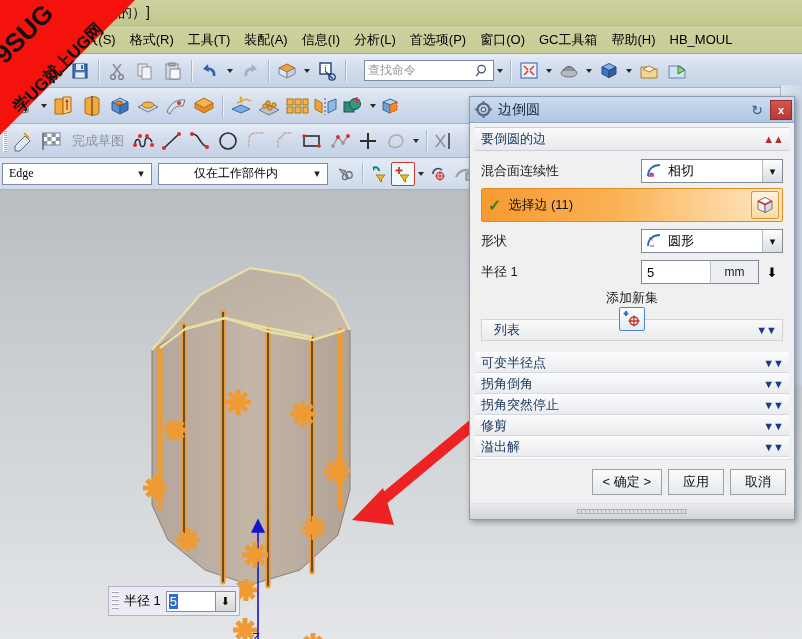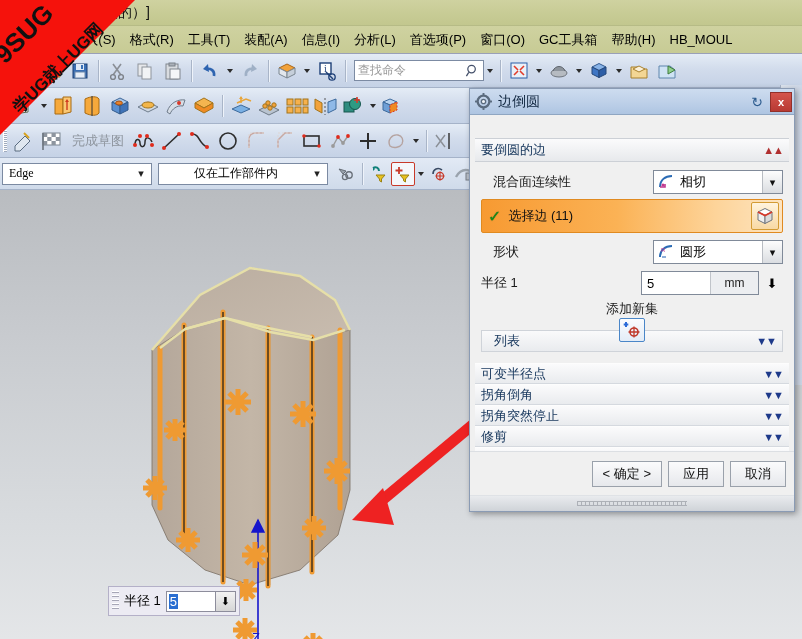--- a/index.html
+++ b/index.html
@@ -76,21 +76,21 @@
     border-left:1px solid #fff;
   }
   .caret{
     width:0;height:0;border-left:3.5px solid transparent;border-right:3.5px solid transparent;
     border-top:4px solid #2b2b2b; margin:0 3px; flex:none; cursor:default;
   }
 
   
   #searchbox{
     width:130px;height:21px;background:#fff;border:1px solid #7c8ba3;
-    display:flex;align-items:center;padding:0 3px;margin-left:4px;flex:none;
+    display:flex;align-items:center;padding:0 3px;margin-left:14px;flex:none;
   }
   #searchbox .ph{ color:#9a9a9a; font-size:12px; flex:1; }
 
   
   .selcombo{
     height:22px;background:#fff;border:1px solid #7b8aa2;
     display:flex;align-items:center;padding:0 2px 0 6px;flex:none;
     font-size:12px;color:#000;
   }
   #sel-type{ width:150px;font-family:Liberation Serif, serif; }
@@ -136,21 +136,21 @@
   
   #right-strip{
     position:absolute; right:0; top:85px; width:22px; height:300px;
     background:linear-gradient(to right,#dfe6f0,#ccd6e6);
     border-left:1px solid #a7b4c8;
     z-index:5;
   }
 
   
   #dialog{
-    position:absolute; left:469px; top:88px; width:326px; height:424px;
+    position:absolute; left:469px; top:96px; width:326px; height:424px;
     background:#14b8a6;
     border:1px solid #8a9bb4;
     box-shadow:2px 2px 6px rgba(0,0,0,.35);
     z-index:60;
     display:flex; flex-direction:column;
   }
   #dlg-title{
     height:26px; flex:none;
     background:linear-gradient(to bottom,#cddcef 0%,#bfd1e9 50%,#aec5e2 100%);
     border-bottom:1px solid #8fa6c2;
@@ -174,31 +174,30 @@
     flex:1; padding:4px 5px 0 5px; overflow:hidden;
     background:#f0f0f0;
   }
 
   .sec-hdr{
     height:24px; display:flex;align-items:center;
     background:linear-gradient(to bottom,#fbfbfc,#e7e9ec);
     border:1px solid #ccd0d6; border-left:none;border-right:none;
     padding:0 6px; font-size:13px; color:#16365c;
     margin-bottom:2px;
-    margin-top:19px;
   }
   .sec-hdr .st{ flex:1; }
   .chev{ color:#1e3a8a; font-size:11px; font-weight:bold; letter-spacing:-1px; }
   .chev.up{ color:#b03030; }
 
   .panel-inset{
     background:#f0f0f0; padding:4px 6px 6px 6px;
   }
   .row{
-    display:flex;align-items:center;height:28px;margin-bottom:3px;margin-left:12px;
+    display:flex;align-items:center;height:28px;margin-bottom:3px;
   }
   .row .rl{ width:160px; font-size:13px;color:#1a1a1a; }
   .combo{
     flex:1;height:24px;background:#fff;border:1px solid #808a99;
     display:flex;align-items:center;padding-left:4px;
   }
   .combo .ci{ width:18px;height:16px;margin-right:4px;flex:none; }
   .combo .cv{ flex:1;font-size:13px;color:#000; }
   .combo .cbtn{
     width:20px;height:22px;flex:none;

